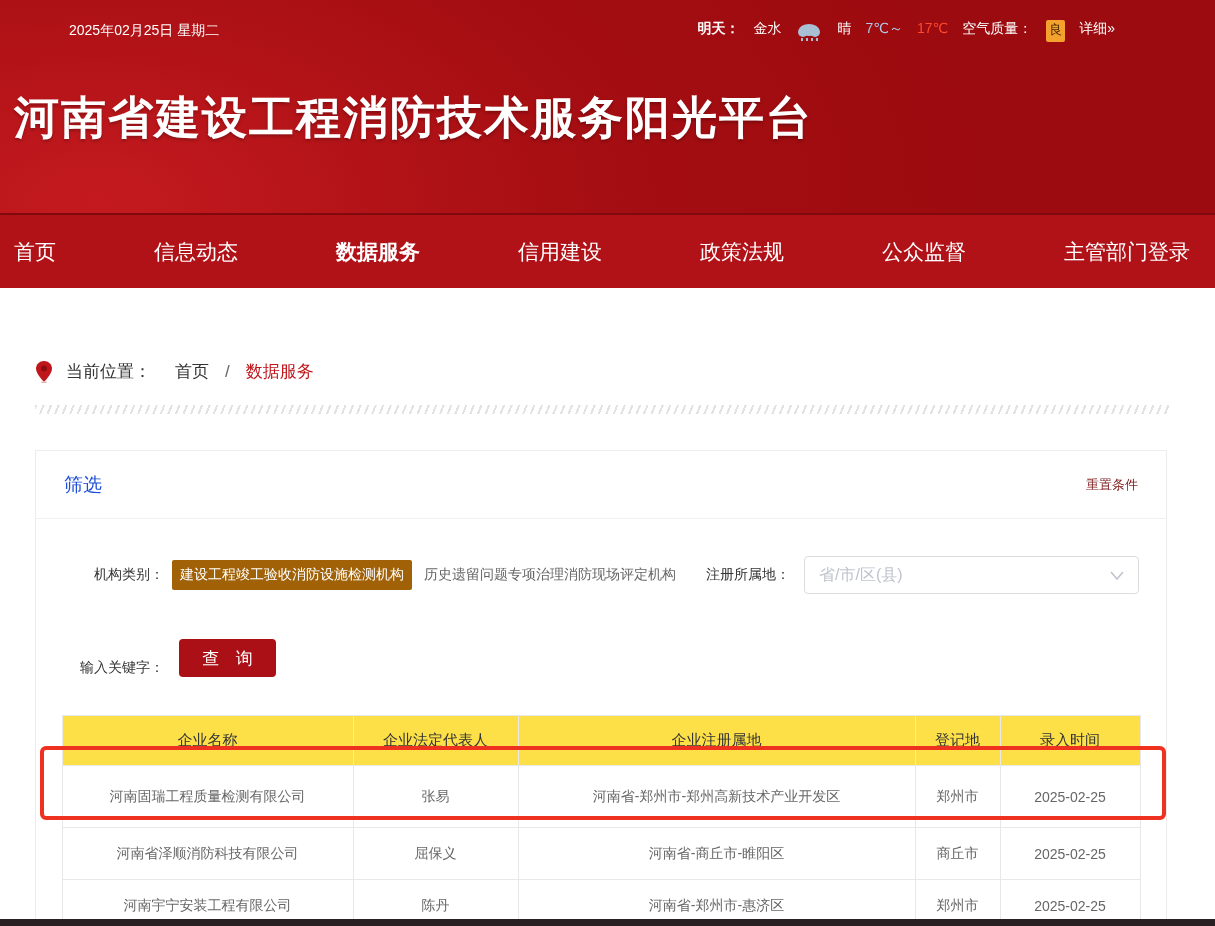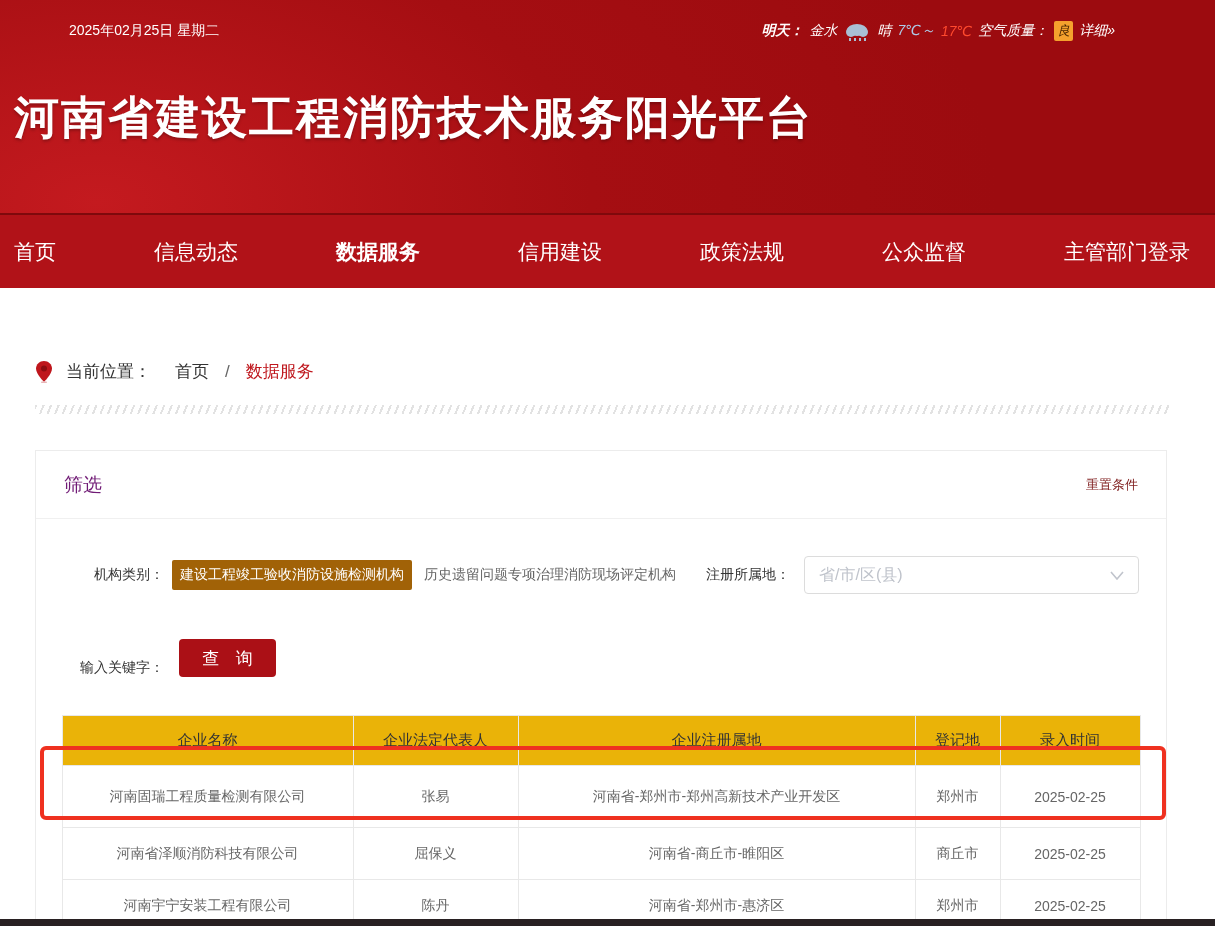--- a/index.html
+++ b/index.html
@@ -8,21 +8,21 @@
   .page { position:relative; width:1215px; height:926px; background:#fff; overflow:hidden; }
 
   
   .header-red {
     height:213px;
     background: radial-gradient(ellipse 900px 500px at 8% 95%, #c41a1f 0%, #a50e12 55%, #9c0b0f 100%);
   }
   .topbar { display:flex; align-items:center; height:62px; padding:0 0 0 14px; color:#fff; font-size:14px; }
   .topbar-welcome { letter-spacing:.5px; }
   .topbar-date { margin-left:55px; }
-  .weather { margin-left:auto; display:flex; align-items:center; gap:6px; padding-right:100px; font-size:14px;font-style:italic; }
+  .weather { margin-left:auto; display:flex; gap:14px; padding-right:100px; font-size:14px; }
   .weather .bold { font-weight:bold; }
   .temp-low { color:#aecbe8; }
   .temp-high { color:#ff4a2e; }
   .aq-badge { background:#f5a12d; color:#4a2600; padding:1px 3px; font-size:13px; border-radius:2px; }
   .cloud-icon { width:28px; height:22px; display:inline-block; }
 
   .banner-title {
     color:#fff; font-size:45px; font-weight:bold; letter-spacing:2px;
     padding:26px 13px 0 14px; text-shadow:0 2px 3px rgba(0,0,0,.25); white-space:nowrap;
   }
@@ -49,21 +49,21 @@
     background:repeating-linear-gradient(112deg,#e2e2e2 0 2px,transparent 2px 7px);
   }
 
   
   .panel {
     margin:36px 0 0 35px; width:1132px; border:1px solid #ececec; background:#fff;
     position:relative; min-height:500px;
   }
   .panel-header { height:68px; display:flex; align-items:center; justify-content:space-between;
     padding:0 28px; border-bottom:1px solid #f0f0f0; }
-  .panel-title { font-size:19px; color:#701a75; }
+  .panel-title { font-size:19px; color:#1d4ed8; }
   .reset-link { font-size:13px; color:#7f1d1d; cursor:pointer; }
 
   .filter-row { display:flex; align-items:center; margin-top:37px; }
   .f-label { width:128px; text-align:right; font-size:14px; color:#333; flex:0 0 128px; }
   .cat-tags { display:flex; align-items:center; margin-left:8px; }
   .cat-tag { font-size:14px; padding:6px 8px; cursor:pointer; }
   .cat-tag.selected { background:#a16207; color:#fff; border-radius:2px; }
   .cat-tag.plain { color:#666; margin-left:4px; }
 
   .right-group { margin-left:auto; display:flex; align-items:center; padding-right:27px; }
@@ -76,21 +76,21 @@
   .kw-input { width:520px; height:38px; border:1px solid #dcdcdc; border-radius:4px;
     margin-left:8px; padding:0 14px; font-size:15px; color:#333; outline:none; }
   .kw-input::placeholder { color:#c0c4cc; }
   .search-btn { margin-left:15px; width:97px; height:38px; background:#ab1016; color:#fff;
     border:none; border-radius:4px; font-size:17px; cursor:pointer; letter-spacing:6px; padding-left:6px;
     font-family:inherit; }
 
   
   .data-table { margin:38px auto 0; width:1078px; border-collapse:collapse; table-layout:fixed; }
   .data-table th, .data-table td { border:1px solid #e8e8e8; text-align:center; }
-  .data-table th { height:50px; font-size:15px; color:#333; font-weight:500; background:#eab308; }
+  .data-table th { height:50px; font-size:15px; color:#333; font-weight:500; background:#fde047; }
   .data-table td { font-size:14px; color:#666; }
   .row-0 td { height:62px; }
   .row-1 td, .row-2 td { height:52px; }
   .col-0 { width:291px; } .col-1 { width:165px; } .col-2 { width:397px; }
   .col-3 { width:85px; }  .col-4 { width:140px; }
 
   
   .annotation-box { position:absolute; left:40px; top:746px; width:1126px; height:74px;
     border:4px solid #ef3120; border-radius:6px; pointer-events:none; z-index:5; }
 

